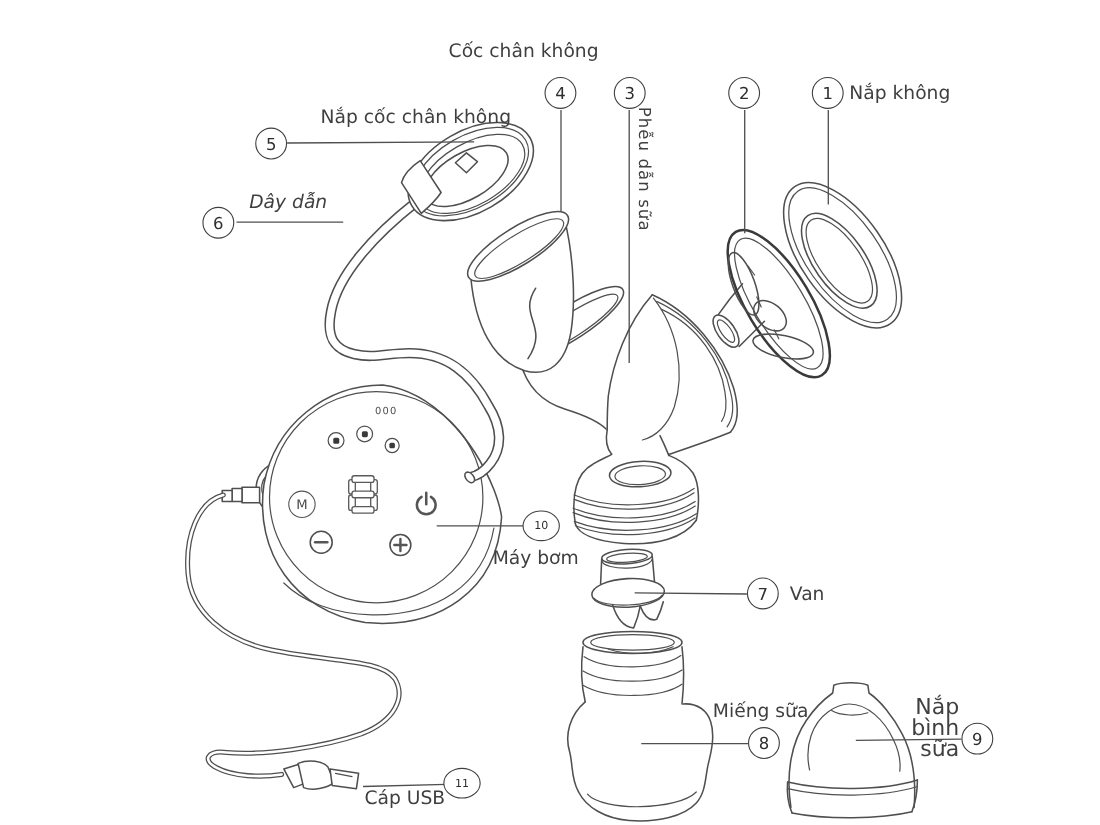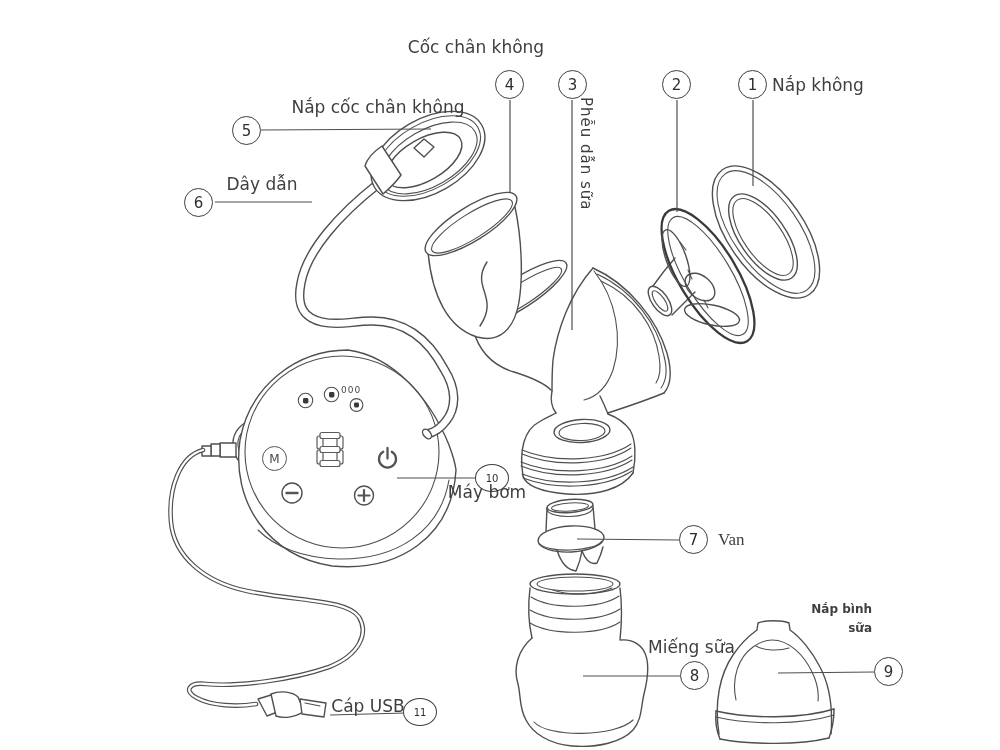--- a/index.html
+++ b/index.html
@@ -21,21 +21,21 @@
   .label.right{text-align:right;}
   .label.vert{writing-mode:vertical-rl;font-size:15px;letter-spacing:1px;white-space:nowrap;}
   .co{position:absolute;width:29px;height:29px;border:1.6px solid #3f3f3f;border-radius:50%;
       background:#fff;display:flex;align-items:center;justify-content:center;
       font-size:15px;color:#2e2e2e;box-sizing:border-box;}
   .co.wide{width:34px;height:28px;font-size:10px;}
   .panel-text{position:absolute;color:#4a4a4a;}
   .mode-btn{position:absolute;left:262px;top:446px;width:25px;height:25px;border:1.5px solid #555;
       border-radius:50%;box-sizing:border-box;display:flex;align-items:center;justify-content:center;
       font-size:12px;color:#4a4a4a;background:#fff;}
-  .leds-txt{left:341px;top:369px;font-size:9px;letter-spacing:1px;margin-top:16px;}
+  .leds-txt{left:341px;top:369px;font-size:9px;letter-spacing:1px;}
 </style>
 </head>
 <body>
 
 <div class="stage">
 
 <svg class="art" width="1000" height="750" viewBox="0 0 1000 750">
 
   <g>
     <ellipse cx="766" cy="232" rx="76" ry="38" transform="rotate(55 766 232)"></ellipse>
@@ -245,23 +245,23 @@
       <span>10</span>
     </div>
 <div class="co wide" style="left:403px;top:698px;">
       <span>11</span>
     </div>
 
 <div class="label" style="left:772px;top:75px;">Nắp không</div>
 <div class="label vert" style="left:576px;top:97px;">Phễu dẫn sữa</div>
 <div class="label center" style="left:396px;top:37px;width:160px;">Cốc chân không</div>
 <div class="label center" style="left:256px;top:97px;width:180px;margin-left:32px;">Nắp cốc chân không</div>
-<div class="label center" style="left:222px;top:174px;width:80px;">Dây dẫn</div>
-<div class="label" style="left:718px;top:530px;font-family:Liberation Serif, serif;">Van</div>
+<div class="label center" style="left:222px;top:174px;width:80px;font-style:italic;">Dây dẫn</div>
+<div class="label" style="left:718px;top:530px;">Van</div>
 <div class="label center" style="left:648px;top:637px;width:80px;">Miếng sữa</div>
-<div class="label wrap right" style="left:794px;top:600px;width:78px;font-size:12px;line-height:19px;font-weight:bold;">Nắp bình sữa</div>
-<div class="label center" style="left:446px;top:482px;width:82px;">Máy bơm</div>
-<div class="label center" style="left:327px;top:696px;width:82px;">Cáp USB</div>
+<div class="label wrap right" style="left:794px;top:633px;width:78px;font-size:20px;line-height:19px;">Nắp bình sữa</div>
+<div class="label center" style="left:446px;top:498px;width:82px;">Máy bơm</div>
+<div class="label center" style="left:327px;top:716px;width:82px;">Cáp USB</div>
 
 <div class="panel-text leds-txt">000</div>
 <div class="mode-btn">M</div>
 
 </div>
 
 </body></html>

